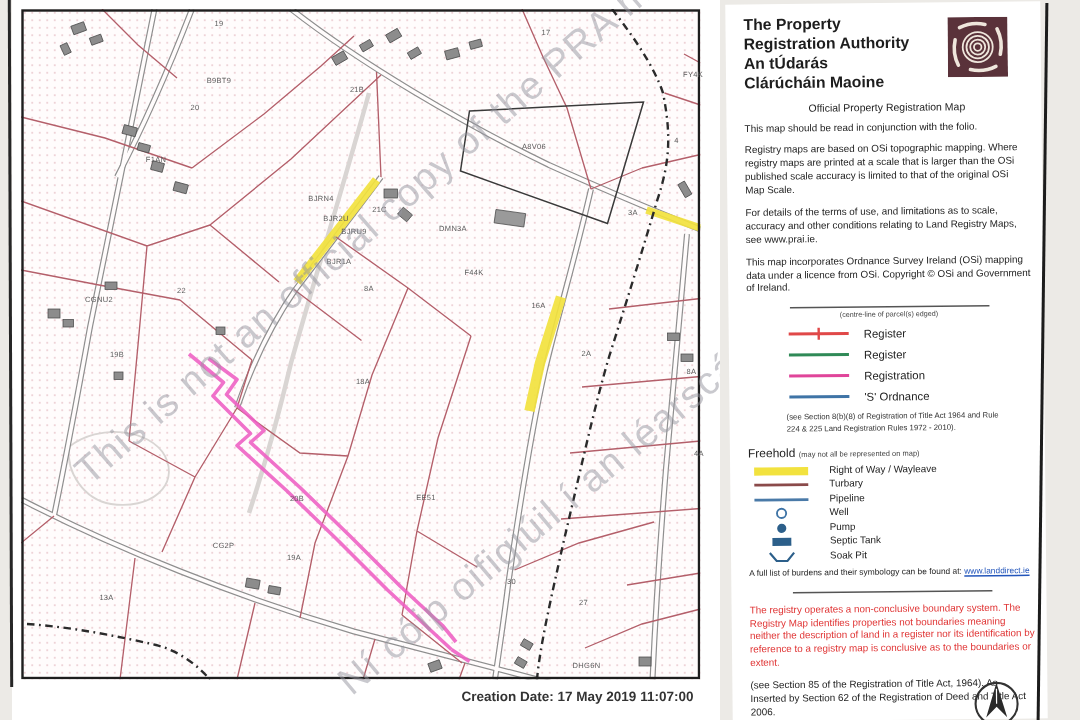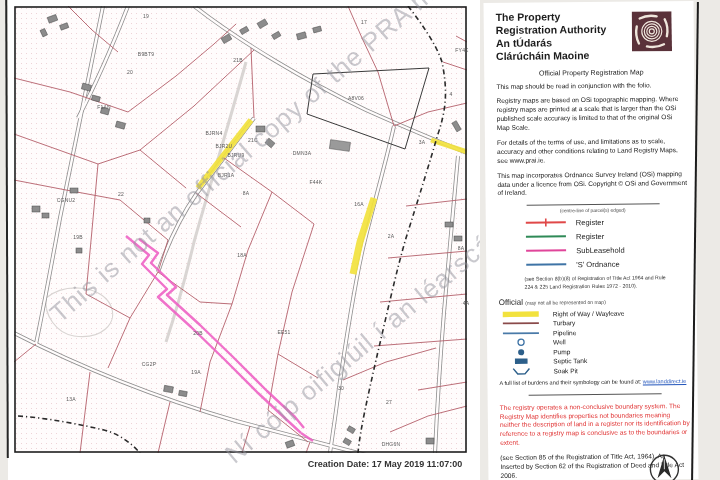--- a/index.html
+++ b/index.html
@@ -241,32 +241,32 @@
       <div class="legend-row">
         <svg viewBox="0 0 44 10" class="sym">
           <line x1="2" y1="5" x2="42" y2="5" stroke="#2f8a57" stroke-width="2"></line>
         </svg>
         <span class="lbl">Register</span>
       </div>
       <div class="legend-row">
         <svg viewBox="0 0 44 10" class="sym">
           <line x1="2" y1="5" x2="42" y2="5" stroke="#e0459a" stroke-width="2"></line>
         </svg>
-        <span class="lbl">SubLeasehold</span>
+        <span class="lbl">Registration</span>
       </div>
       <div class="legend-row">
         <svg viewBox="0 0 44 10" class="sym">
           <line x1="2" y1="5" x2="42" y2="5" stroke="#3f74a6" stroke-width="2"></line>
         </svg>
         <span class="lbl">'S' Ordnance</span>
       </div>
     </div>
   <div class="legend-note">(see Section 8(b)(8) of Registration of Title Act 1964 and Rule 224 &amp; 225 Land Registration Rules 1972 - 2010).</div>
   <div class="burdens-head">
-    <span>Official</span>
+    <span>Freehold</span>
     <small>(may not all be represented on map)</small>
   </div>
   <div class="burden-rows">
       <div class="burden-row">
         <svg viewBox="0 0 44 10" class="sym">
           <line x1="2" y1="5" x2="42" y2="5" stroke="#f2e23e" stroke-width="6"></line>
         </svg>
         <span class="lbl">Right of Way / Wayleave</span>
       </div>
       <div class="burden-row">

